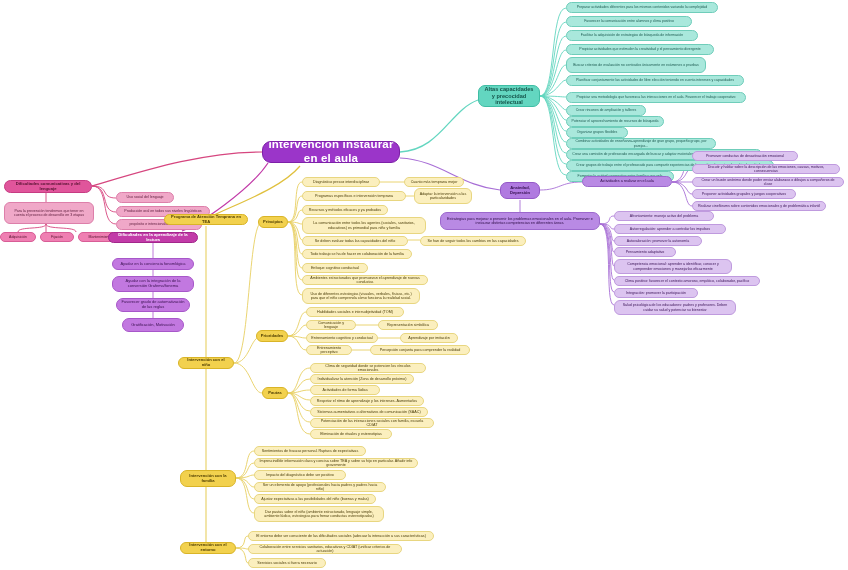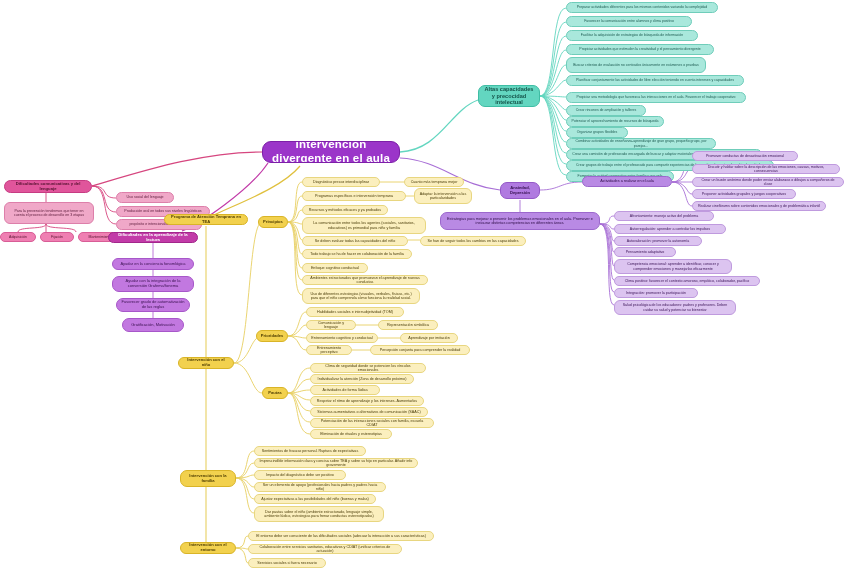--- a/index.html
+++ b/index.html
@@ -247,21 +247,21 @@
       <path d="M600,224 C614,224 608,229 614,229" stroke="#a86fd6"></path>
       <path d="M600,224 C614,224 610,241 614,241" stroke="#a86fd6"></path>
       <path d="M600,224 C614,224 610,252 614,252" stroke="#a86fd6"></path>
       <path d="M600,224 C614,224 610,266 614,266" stroke="#a86fd6"></path>
       <path d="M600,224 C614,224 608,280 614,280" stroke="#a86fd6"></path>
       <path d="M600,224 C614,224 606,292 614,292" stroke="#a86fd6"></path>
       <path d="M600,224 C614,224 604,305 614,305" stroke="#a86fd6"></path>
     </g>
   </svg>
 
-  <div class="node n-root" style="left:262px; top:141px; width:138px; height:22px;">Intervención divergente en el aula</div>
+  <div class="node n-root" style="left:262px; top:141px; width:138px; height:22px;">Intervención instaurar en el aula</div>
 
   <div class="node n-teal-hub" style="left:478px; top:85px; width:62px; height:22px;">Altas capacidades y precocidad intelectual</div>
 
   <div class="node n-teal" style="left:566px; top:2px;  width:152px; height:11px;">Preparar actividades diferentes para los mismos contenidos variando la complejidad</div>
   <div class="node n-teal" style="left:566px; top:16px; width:126px; height:11px;">Favorecer la comunicación entre alumnos y clima positivo</div>
   <div class="node n-teal" style="left:566px; top:30px; width:132px; height:11px;">Facilitar la adquisición de estrategias de búsqueda de información</div>
   <div class="node n-teal" style="left:566px; top:44px; width:148px; height:11px;">Propiciar actividades que estimulen la creatividad y el pensamiento divergente</div>
   <div class="node n-teal" style="left:566px; top:57px; width:140px; height:16px;">Buscar criterios de evaluación no centrados únicamente en exámenes o pruebas</div>
   <div class="node n-teal" style="left:566px; top:75px; width:178px; height:11px;">Planificar conjuntamente las actividades de libre elección teniendo en cuenta intereses y capacidades</div>
   <div class="node n-teal" style="left:566px; top:92px; width:180px; height:11px;">Propiciar una metodología que favorezca las interacciones en el aula. Favorecer el trabajo cooperativo</div>

